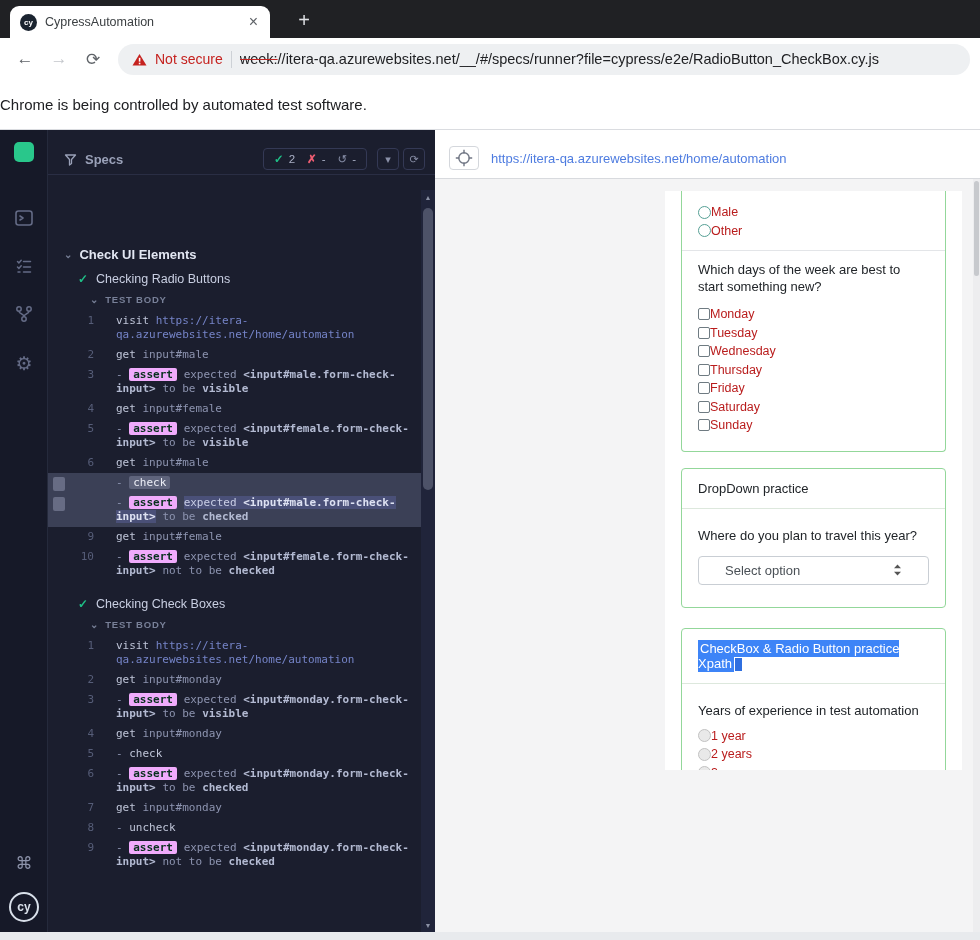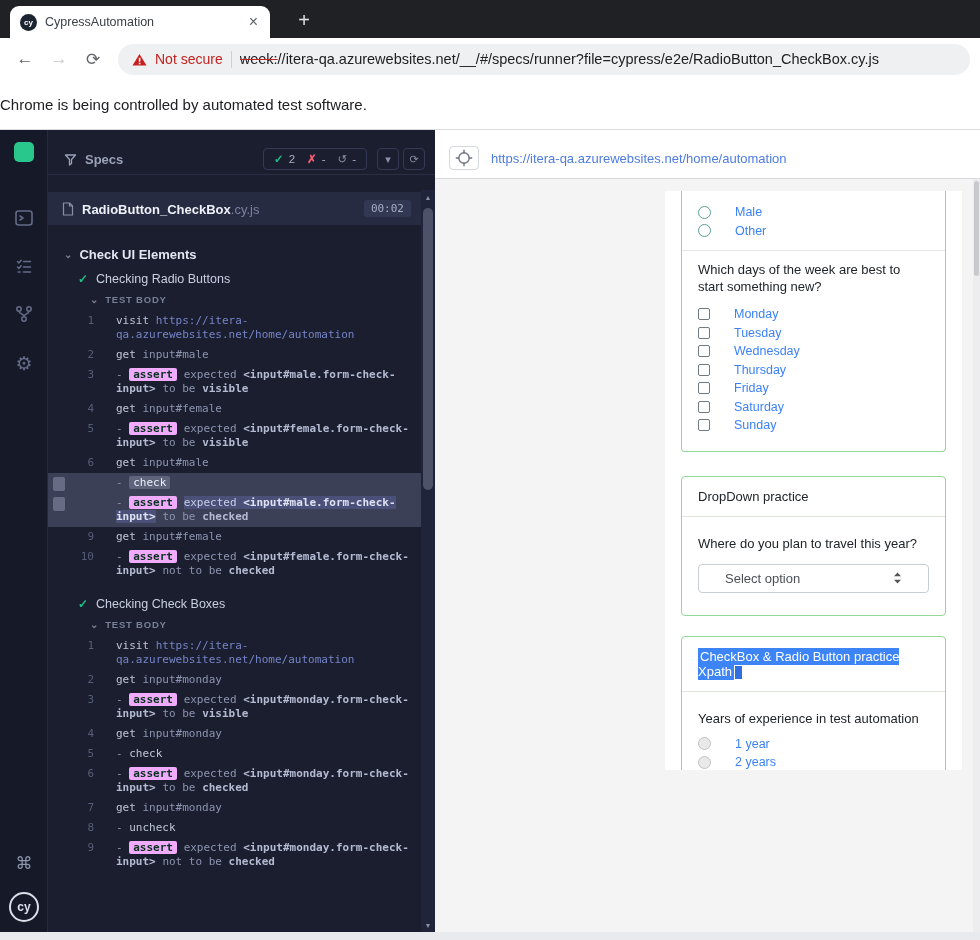--- a/index.html
+++ b/index.html
@@ -87,29 +87,29 @@
 
 .aut { position:absolute; left:435px; top:0; width:545px; height:100%; background:#f4f4f5; }
 .aut-urlbar { position:absolute; top:0; left:0; right:0; height:49px; background:#fff; border-bottom:1px solid #d8dade; display:flex; align-items:flex-end; padding:0 0 8px 14px; gap:12px; }
 .selector-btn { width:30px; height:24px; border:1px solid #d4d7dc; border-radius:4px; display:flex; align-items:center; justify-content:center; background:#fff; }
 .aut-url { color:#4e7ce0; font-size:13px; padding-bottom:4px; }
 .aut-body { position:absolute; top:49px; left:0; right:0; bottom:0; overflow:hidden; }
 .aut-page { position:absolute; left:230px; top:12px; width:297px; height:579px; background:#fff; padding:0 16px; overflow:hidden; }
 
 .card { border:1px solid #93d79a; border-radius:4px; background:#fff; }
 .card.cut { border-top:none; border-radius:0 0 4px 4px; }
-.mt16 { margin-top:24px; }
+.mt16 { margin-top:16px; }
 .mt20 { margin-top:20px; }
 .card-head { padding:12px 16px; border-bottom:1px solid #dde8dd; font-size:13px; color:#212529; }
 .card-body { padding:18px 16px 22px; }
 .card-body.first { padding:12px 16px 16px; }
 .q { font-size:13px; color:#212529; line-height:17px; }
 .list { margin-top:10px; }
 .list-tight { margin-top:8px; }
-.ctl-row { display:flex; align-items:center; gap:24px; height:18.5px; font-size:12.5px; color:#3b82f6; }
+.ctl-row { display:flex; align-items:center; gap:0; height:18.5px; font-size:12.5px; color:#b91c1c; }
 .radio { width:13px; height:13px; border-radius:50%; border:1px solid #56a095; flex:none; }
 .checkbox { width:12px; height:12px; border:1px solid #6f7b82; border-radius:2px; flex:none; background:#fff; }
 .xradio { width:13px; height:13px; border-radius:50%; border:1px solid #c2c2c2; background:#e9e9e9; flex:none; }
 .hr { border-top:1px solid #e3e5e8; margin:10px -16px; }
 .select { margin-top:12px; height:29px; border:1px solid #c9ced4; border-radius:4px; display:flex; align-items:center; justify-content:space-between; padding:0 26px; font-size:13px; color:#4a5056; background:#fff; }
 .hl-text { background:#3d84f7; color:#fff; padding:1px 2px; }
 .sel-nub { display:inline-block; width:7px; height:13px; background:#2f6fe0; vertical-align:middle; margin-left:1px; }
 
 .aut-scroll { position:absolute; right:0; top:0; bottom:0; width:7px; background:#ededef; }
 .aut-thumb { position:absolute; top:2px; left:1px; width:5px; height:95px; background:#c7c9cd; border-radius:3px; }
@@ -201,28 +201,20 @@
           </span>
         <span class="stat">
             <span class="pend">↺</span>
             <span class="val">-</span>
           </span>
       </div>
       <span class="hd-btn">▾</span>
       <span class="hd-btn">⟳</span>
     </div>
 
-    <div class="spec-row">
-      <svg width="12" height="14" viewBox="0 0 12 14">
-          <path d="M1.5 1h6l3 3v9h-9z" fill="none" stroke="#8a90a8" stroke-width="1.2" stroke-linejoin="round"></path>
-          <path d="M7.5 1v3h3" fill="none" stroke="#8a90a8" stroke-width="1.2"></path>
-        </svg>
-      <span><span class="spec-name">RadioButton_CheckBox</span><span class="spec-ext">.cy.js</span></span>
-      <span class="spec-time">00:02</span>
-    </div>
 
     <div class="reporter">
       <div class="suite-row">
         <span class="chev">⌄</span>
         <span>Check UI Elements</span>
       </div>
       <div id="tests">
           <div class="test-block">
             <div class="test-title-row">
               <span class="pass-check">✓</span>

